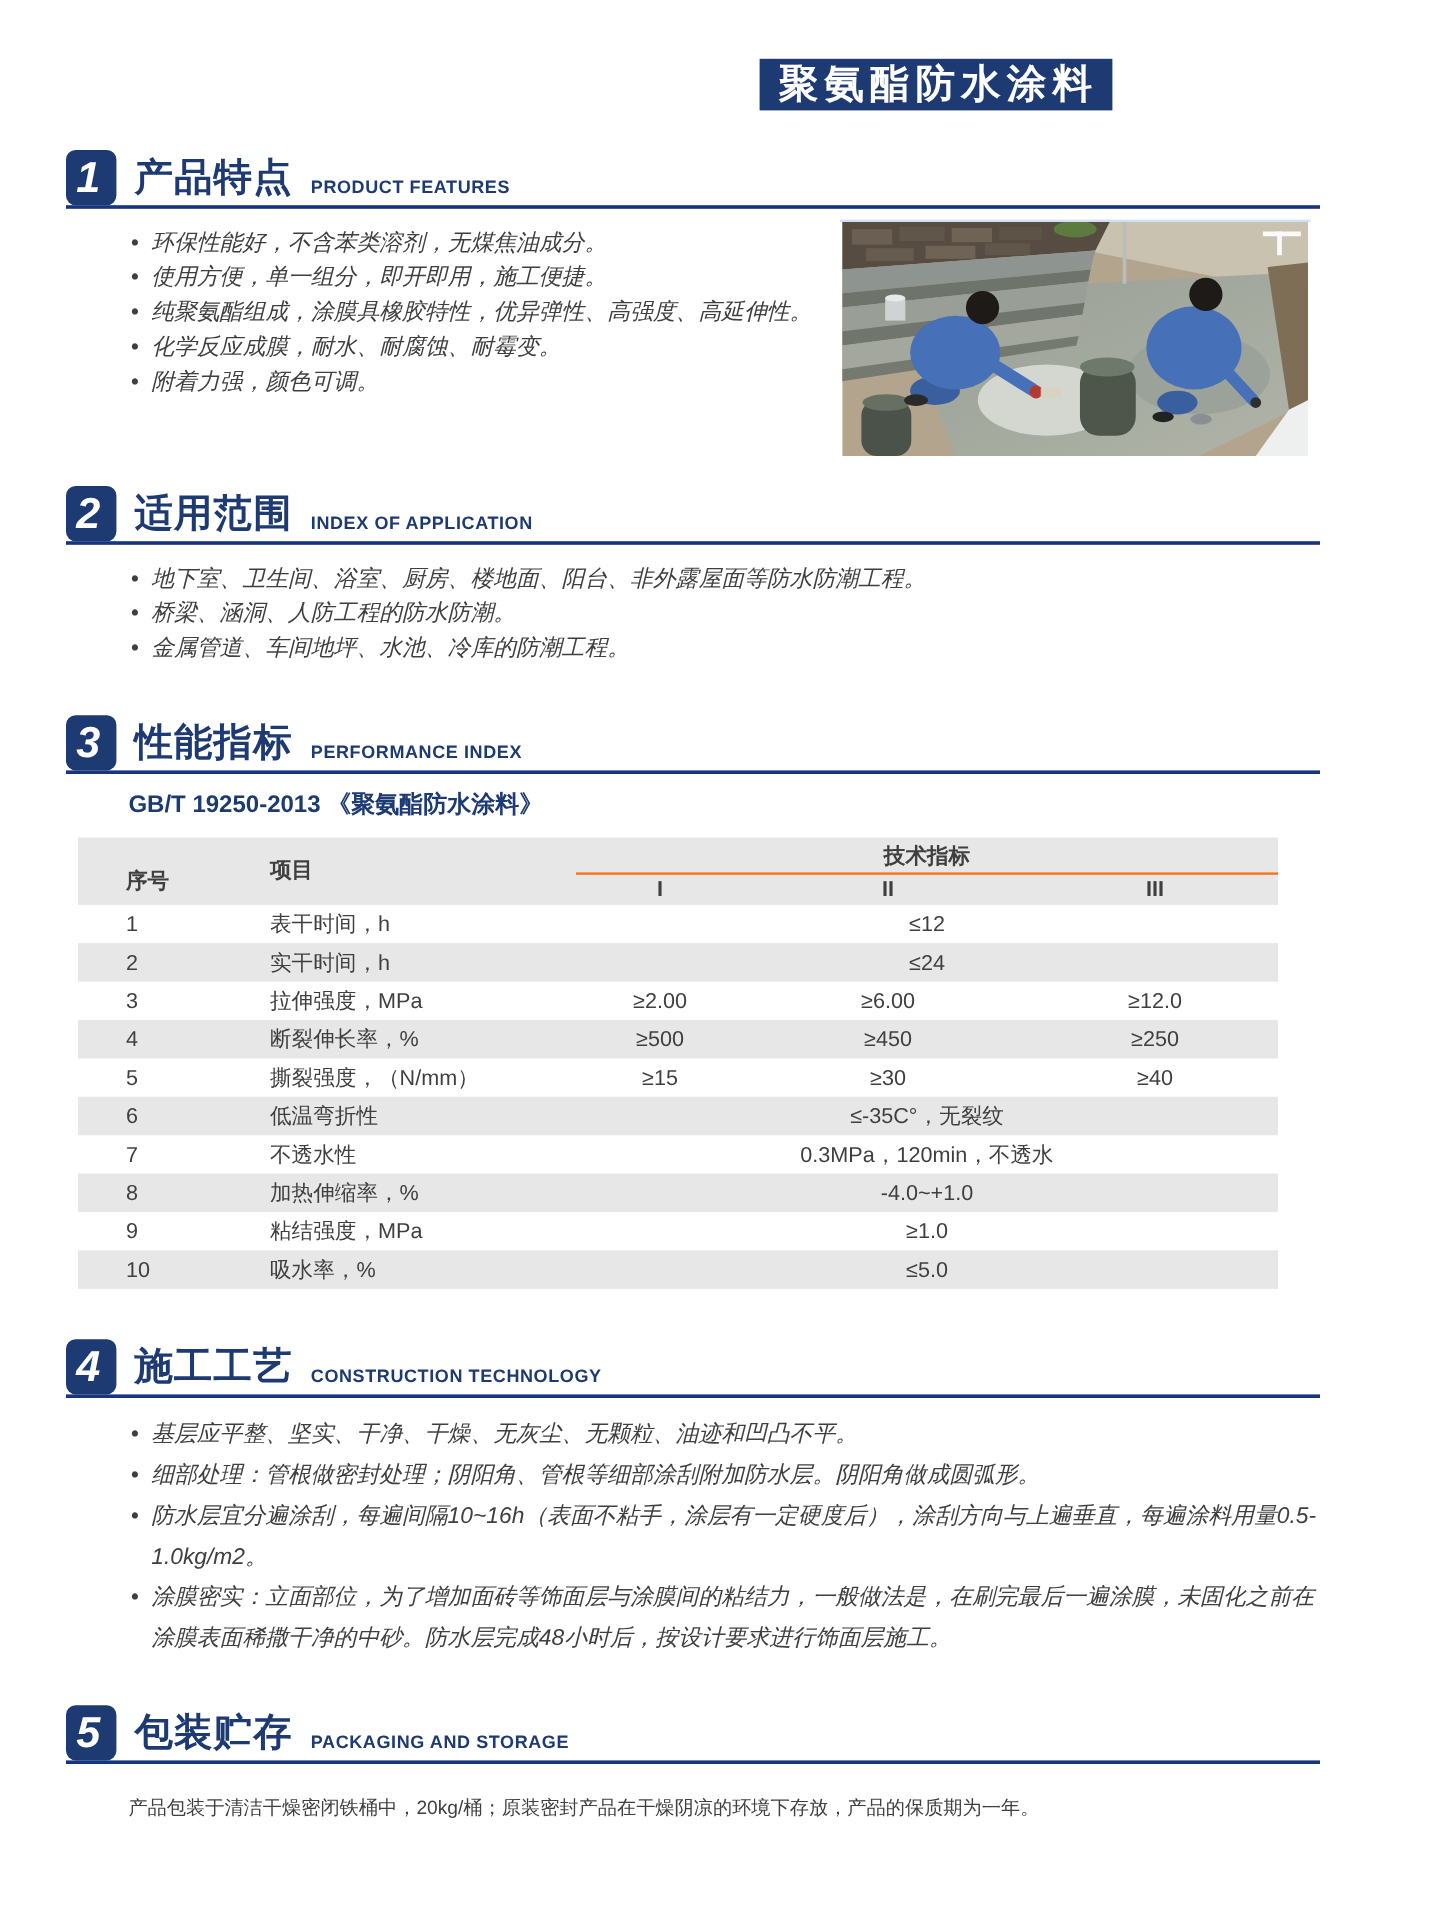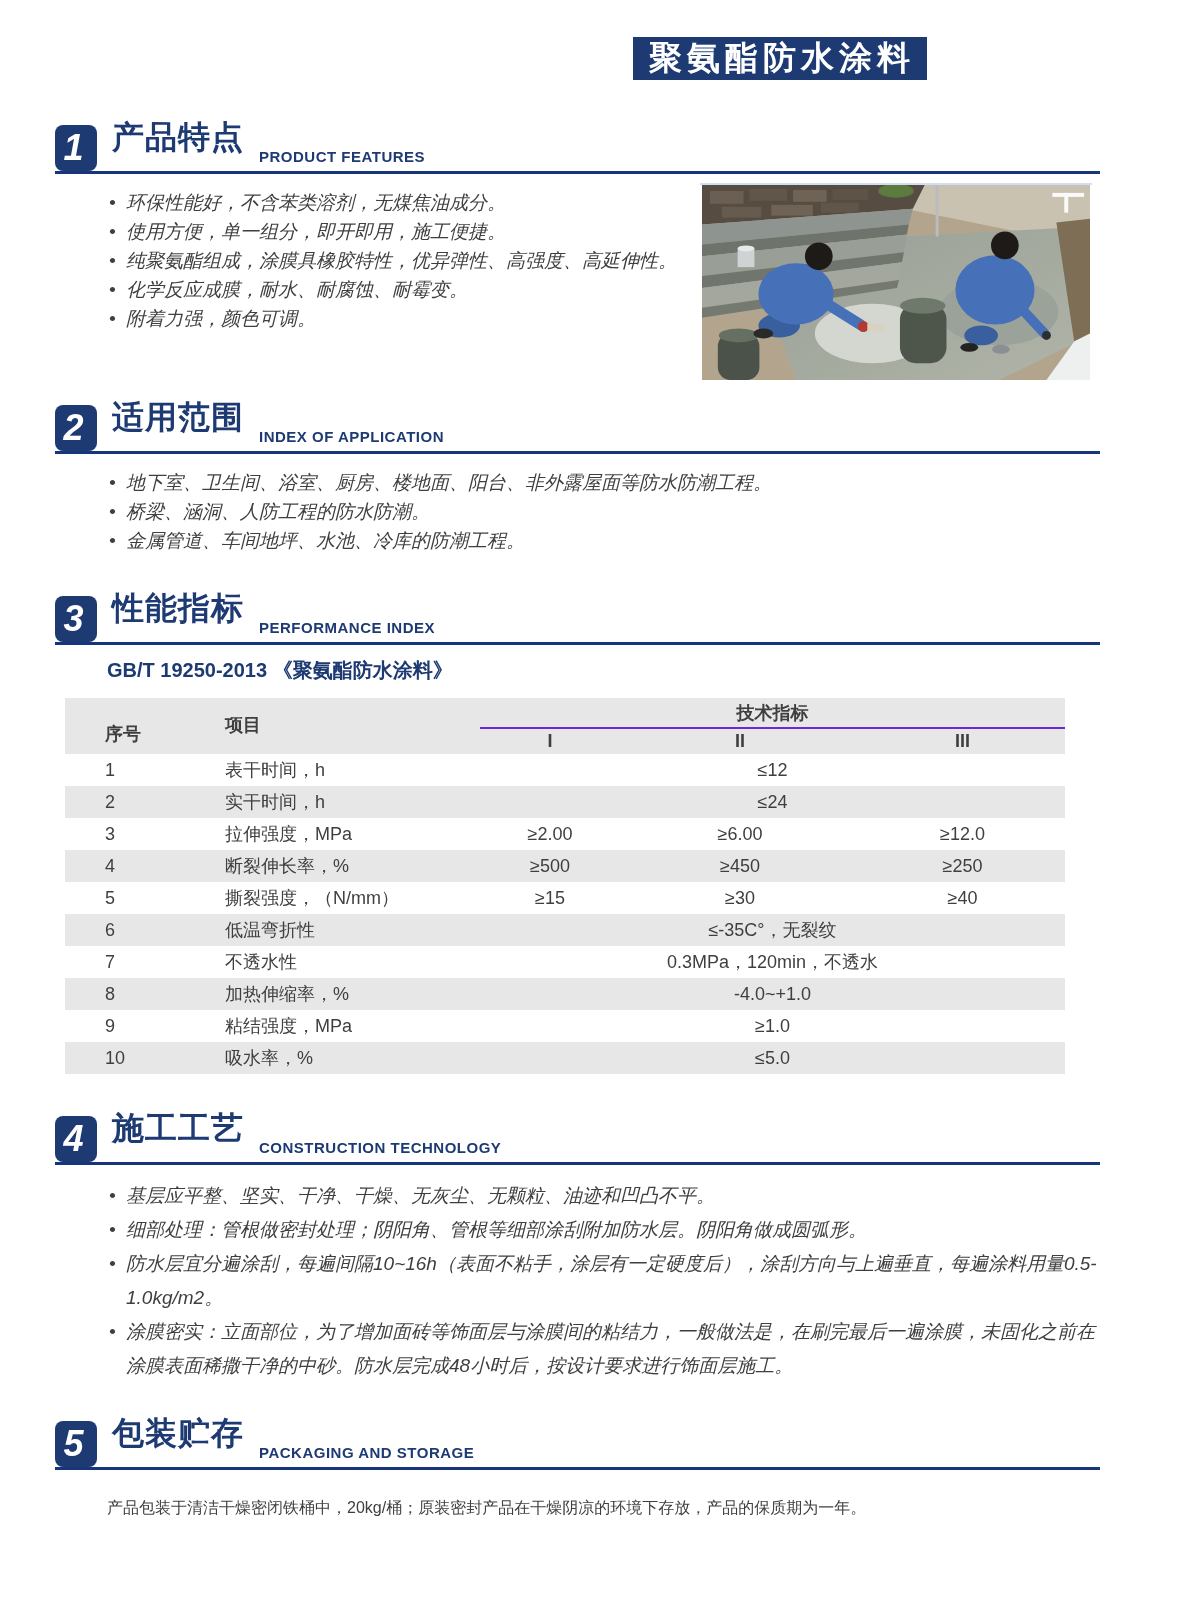--- a/index.html
+++ b/index.html
@@ -6,40 +6,40 @@
   html,body { background:#ffffff; }
   body {
     width:1200px; height:1600px; position:relative;
     font-family:"Liberation Sans","DejaVu Sans",sans-serif;
     color:#3f3f3f;
   }
   .page { position:absolute; inset:0; background:#fff; }
 
   
   .banner {
-    position:absolute; left:633px; top:37px;
+    position:absolute; left:633px; top:49px;
     background:#1d3a73; color:#fff;
     font-size:33px; font-weight:bold; letter-spacing:5px;
     padding:4px 12px 6px 16px; line-height:1.0;
   }
 
   
   .section { position:absolute; left:55px; width:1045px; }
   .sec-head {
     display:flex; align-items:flex-end; gap:15px;
     border-bottom:3px solid #16357c; height:48px;
   }
   .sec-num {
     background:#1d3a73; color:#fff; border-radius:8px;
     width:42px; height:46px; flex:0 0 42px;
     font-style:italic; font-weight:bold; font-size:36px;
     display:flex; align-items:center; justify-content:center;
     padding-right:5px; line-height:1;
   }
-  .sec-title-zh { color:#1d3a73; font-size:32px; font-weight:bold; line-height:1; padding-bottom:18px; letter-spacing:1px; }
+  .sec-title-zh { color:#1d3a73; font-size:32px; font-weight:bold; line-height:1; padding-bottom:8px; letter-spacing:1px; }
   .sec-title-en { color:#1d3a73; font-size:15px; font-weight:bold; padding-bottom:6px; letter-spacing:.5px; }
 
   
   .bullets { list-style:none; margin-top:14px; padding-left:52px; }
   .bullets li {
     position:relative; padding-left:19px;
     font-size:19px; line-height:29px; color:#3f3f3f;font-style:italic;
   }
   .bullets li::before { content:"•"; position:absolute; left:2px; top:0; color:#3f3f3f; }
   .features-list { width:645px; }
@@ -61,21 +61,21 @@
     table-layout:fixed;
   }
   table.perf col.c-no   { width:115px; }
   table.perf col.c-item { width:300px; }
   table.perf col.c-g1   { width:140px; }
   table.perf col.c-g2   { width:240px; }
   table.perf col.c-g3   { width:205px; }
   table.perf thead th { background:#e7e7e7; font-weight:bold; }
   th.h-no   { text-align:left; padding-left:40px; height:30px; vertical-align:bottom; padding-bottom:8px; }
   th.h-item { text-align:left; padding-left:45px; vertical-align:bottom; padding-bottom:17px; }
-  th.h-tech { height:30px; vertical-align:middle; border-bottom:2px solid #6d28d9; }
+  th.h-tech { height:30px; vertical-align:middle; border-bottom:2px solid #f97316; }
   th.h-grade { height:26px; font-weight:bold; }
   tbody td { height:32px; text-align:center; }
   td.no   { text-align:left; padding-left:40px; }
   td.item { text-align:left; padding-left:45px; }
   tbody tr:nth-child(even) { background:#e7e7e7; }
 
   
   .pack-text { margin:24px 0 0 52px; font-size:16px; line-height:28px; }
 </style>
 </head>

